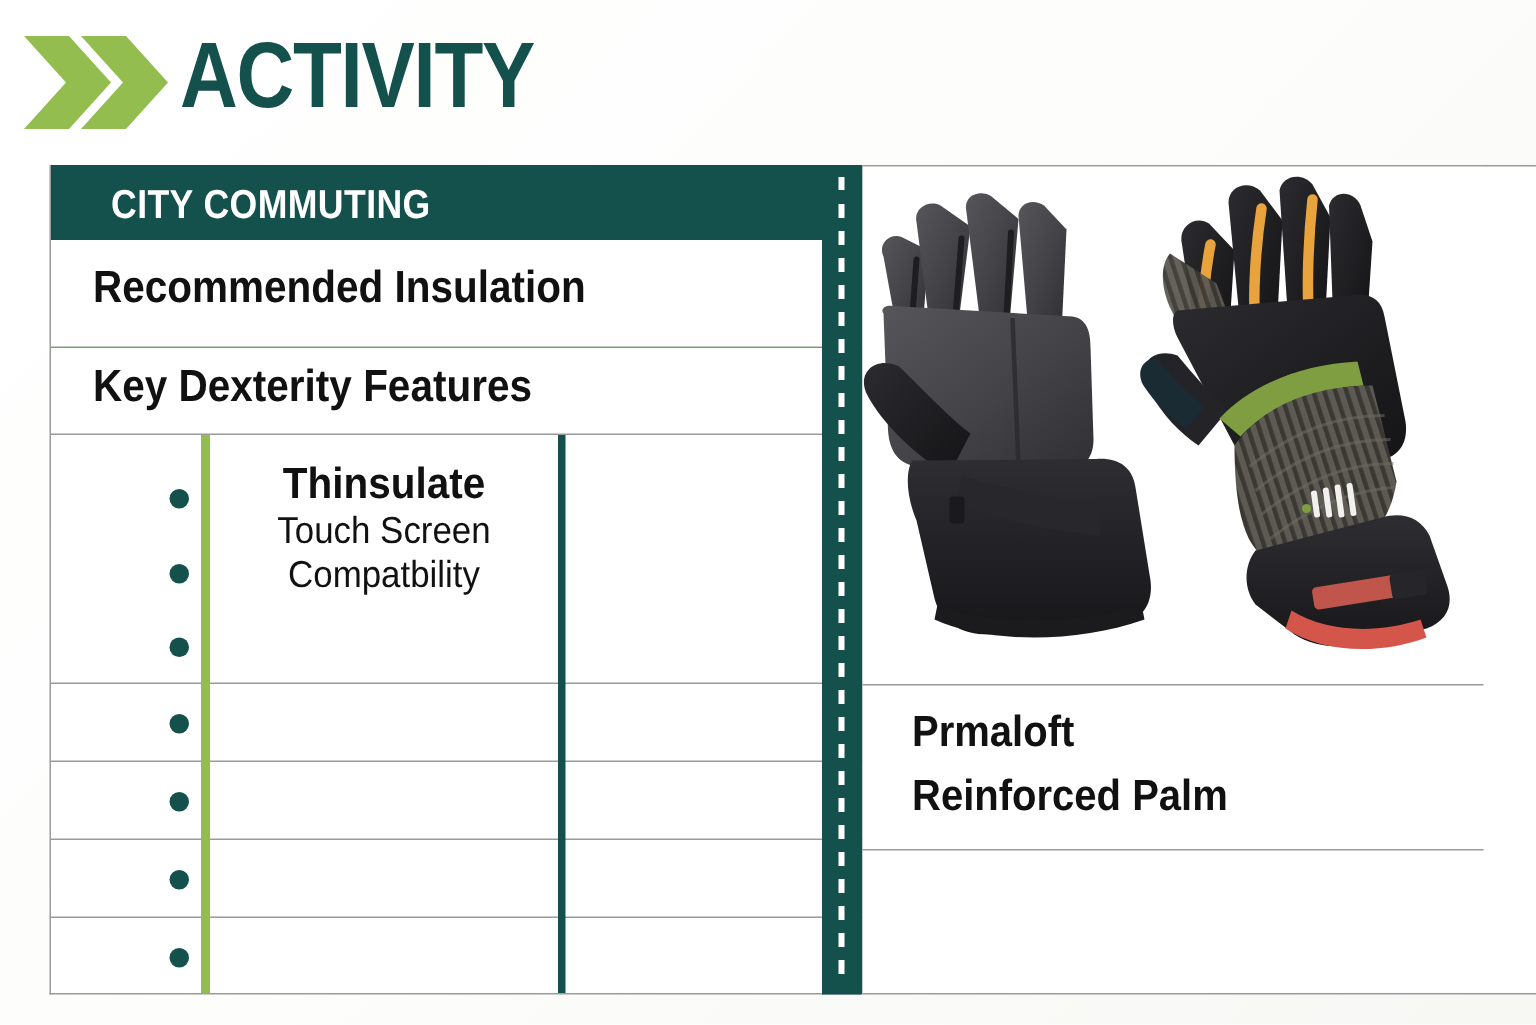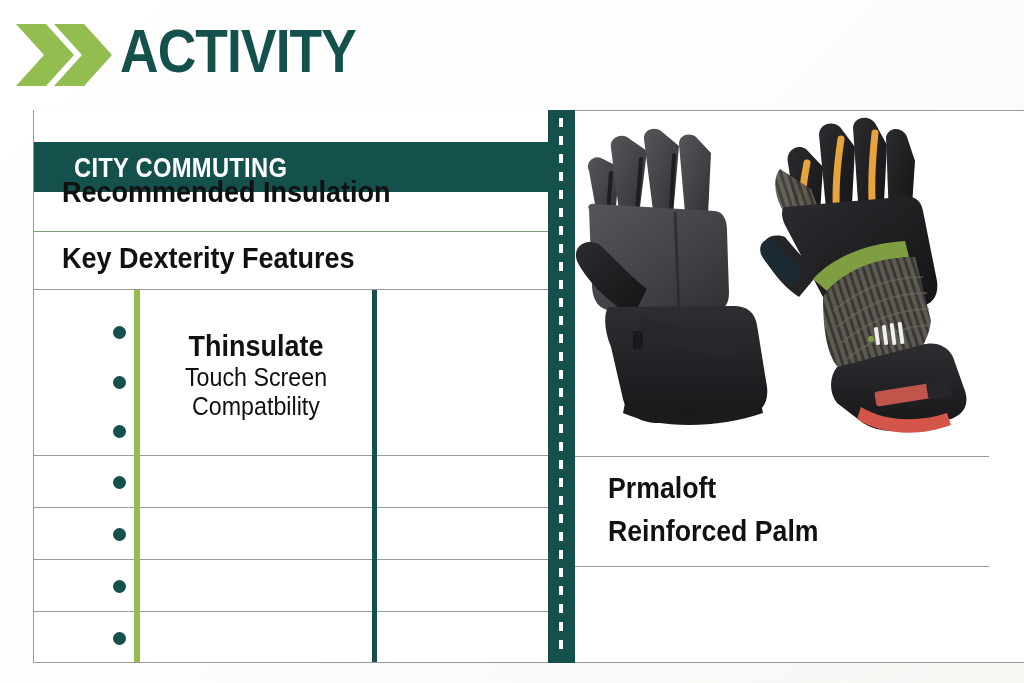--- a/index.html
+++ b/index.html
@@ -54,21 +54,20 @@
     border: 1px solid #9a9a9a;
     border-top: none;
     box-sizing: border-box;
   }
   #table-header-bar {
     position: absolute;
     left: 0; top: 0;
     width: 541px; height: 50px;
     background: #14504c;
     box-sizing: border-box;
-    margin-top: 32px;
   }
   #table-header-label {
     position: absolute;
     left: 40px; top: 11px;
     color: #ffffff;
     font-weight: bold;
     font-size: 27px;
     line-height: 30px;
     letter-spacing: 0.3px;
     transform: scaleX(0.88);
@@ -138,21 +137,20 @@
     width: 5px; height: 372px;
     background: #14504c;
   }
 
   
   #feature-block {
     position: absolute;
     left: 106px; top: 16px;
     width: 232px;
     text-align: center;
-    margin-top: 23px;
   }
   #feature-title {
     font-size: 29px;
     line-height: 34px;
     font-weight: bold;
     color: #111111;
     transform: scaleX(0.93);
   }
   .feature-sub {
     font-size: 25px;

